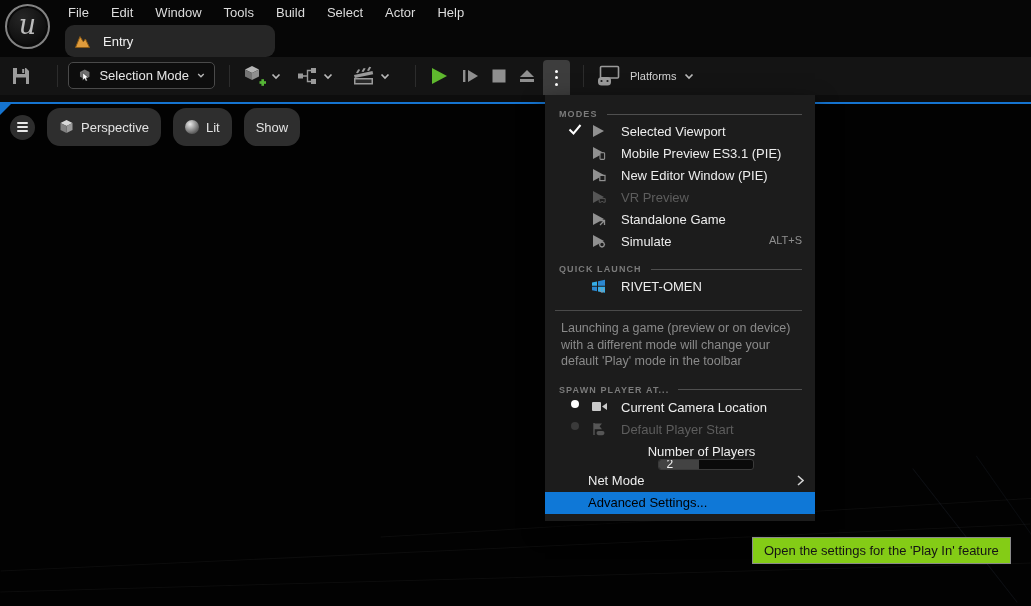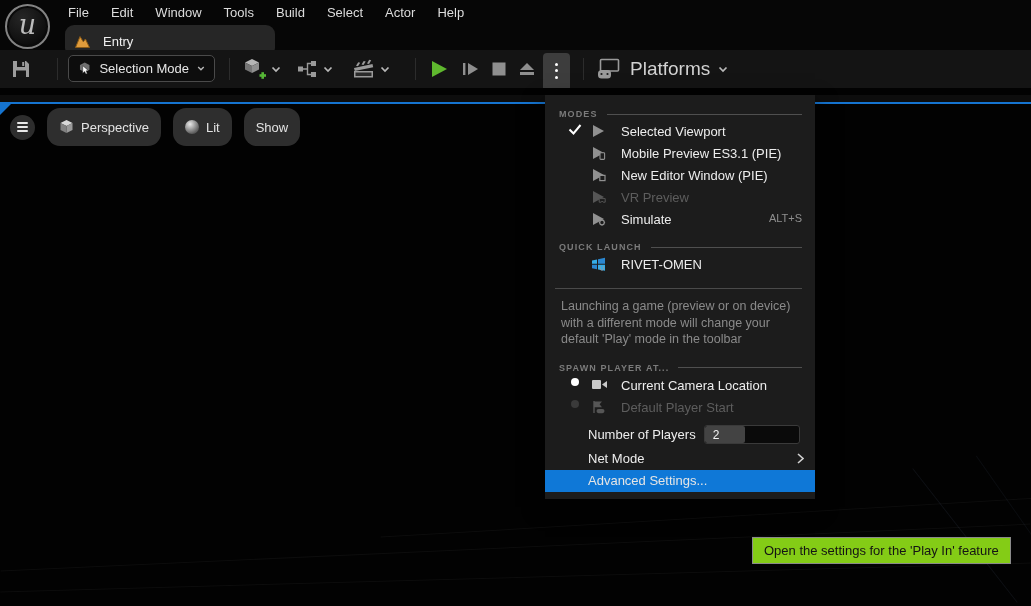--- a/index.html
+++ b/index.html
@@ -18,35 +18,35 @@
   .logo-u { font-family:"DejaVu Serif", serif; font-style:italic; font-size:27px; color:#bdbdbd;
             transform:translateY(-2px); }
 
   
   .tabrow { position:absolute; left:0; top:25px; width:1031px; height:32px; background:#060606; z-index:19; }
   .tab-active { position:absolute; left:65px; top:0; width:210px; height:32px; background:#262626;
                 display:flex; align-items:center; padding-left:9px; gap:12px;border-radius:9px; }
   .tab-label { color:#f0f0f0; font-size:13px; }
 
   
-  .toolbar { position:absolute; left:0; top:50px; width:1031px; height:38px; background:#141414; z-index:19; }
+  .toolbar { position:absolute; left:0; top:57px; width:1031px; height:38px; background:#141414; z-index:19; }
   .tb-abs { position:absolute; display:flex; align-items:center; }
   .sep { position:absolute; top:8px; width:1px; height:22px; background:#2c2c2c; }
   .btn-selmode { position:absolute; left:68px; top:5px; height:27px; width:147px; background:#0d0d0d;
                  border:1px solid #4a4a4a; border-radius:5px; display:flex; align-items:center;
                  gap:8px; padding:0 9px; }
   .btn-selmode .lbl { color:#e6e6e6; font-size:13px; white-space:nowrap; }
   .icon-chev { display:flex; align-items:center; gap:4px; }
   .transport { position:absolute; left:430px; top:0; height:38px; display:flex; align-items:center; gap:13px; }
   .kebab-btn { position:absolute; left:543px; top:3px; width:27px; height:35px; background:#3d3d3d;
                border-radius:4px 4px 0 0; display:flex; flex-direction:column; align-items:center;
                justify-content:center; gap:3.5px; cursor:pointer; }
   .kebab-btn i { width:3px; height:3px; border-radius:50%; background:#fff; }
   .platforms { position:absolute; left:596px; top:0; height:38px; display:flex; align-items:center; gap:8px; }
-  .platforms .lbl { color:#d2d2d2; font-size:19px; }
+  .platforms .lbl { color:#d2d2d2; font-size:11px; }
 
   
   .substrip { position:absolute; left:0; top:95px; width:1031px; height:7px; background:#0d0d0d; z-index:5; }
   .viewport { position:absolute; left:0; top:102px; width:1031px; height:504px; background:#020202;
               border-top:2px solid #1574d0; z-index:1; overflow:hidden; }
   .corner { position:absolute; left:0; top:0; width:0; height:0;
             border-top:11px solid #1574d0; border-right:11px solid transparent; }
   .vp-controls { position:absolute; left:10px; top:4px; display:flex; gap:12px; align-items:center; }
   .vp-menu-btn { width:25px; height:25px; border-radius:50%; background:#2d2d2d; display:flex;
                  flex-direction:column; align-items:center; justify-content:center; gap:2.5px; cursor:pointer; }
@@ -70,22 +70,22 @@
   .m-icon { width:17px; margin-left:6px; display:flex; align-items:center; flex:0 0 17px; }
   .m-label { margin-left:13px; white-space:nowrap; }
   .m-shortcut { margin-left:auto; margin-right:13px; font-size:11px; color:#8f8f8f; }
   .radio { width:8px; height:8px; border-radius:50%; }
   .radio.on { background:#fff; }
   .radio.off { background:#3a3a3a; }
   .m-sep { height:1px; background:#4a4a4a; margin:9px 13px 4px 10px; }
   .m-note { padding:5px 14px 7px 16px; color:#8a8a8a; font-size:12.5px; line-height:1.32; }
   .mp-row { display:flex; align-items:center; padding-left:43px; font-size:13px; color:#ededed;
             height:22px; cursor:pointer; }
-  .mp-row.players { height:26px; cursor:default; }
-  .mp-row.advanced { background:#0f78d7; color:#e5e5e5; }
+  .mp-row.players { height:26px; cursor:default;flex-direction:column; }
+  .mp-row.advanced { background:#0f78d7; color:#000000; }
   .spin { width:96px; height:19px; background:#0a0a0a; border:1px solid #3a3a3a; border-radius:3px;
           margin-left:8px; display:flex; align-items:center; overflow:hidden; }
   .spin-handle { width:40px; height:17px; background:#434343; border-radius:2px; display:flex;
                  align-items:center; padding-left:8px; font-size:12px; color:#f2f2f2; }
   .mp-chev { margin-left:auto; margin-right:11px; display:flex; align-items:center; }
 
   
   .tooltip { position:absolute; left:752px; top:537px; background:#84cc16; border:1px solid #8a8a8a;
              color:#141414; font-size:13px; padding:5px 11px; z-index:60; white-space:nowrap; }
 </style>
@@ -300,20 +300,30 @@
       <span class="m-check"></span>
       <span class="m-icon">
         <svg width="15" height="14" viewBox="0 0 15 14">
           <path d="M2 1l11 6-11 6z" fill="#565656"></path>
           <path d="M8.2 8.6h6v3.6h-2l-1-1.2-1 1.2h-2z" fill="#1c1c1c" stroke="#565656" stroke-width="1"></path>
         </svg>
       </span>
       <span class="m-label">VR Preview</span>
     </div>
 
+    <div class="m-item">
+      <span class="m-check"></span>
+      <span class="m-icon">
+        <svg width="15" height="14" viewBox="0 0 15 14">
+          <path d="M2 1l11 6-11 6z" fill="#909090"></path>
+          <path d="M9 13l4.5-4.5M13.5 13V8.5H9" stroke="#909090" stroke-width="1.3" fill="none"></path>
+        </svg>
+      </span>
+      <span class="m-label">Standalone Game</span>
+    </div>
 
     <div class="m-item">
       <span class="m-check"></span>
       <span class="m-icon">
         <svg width="15" height="14" viewBox="0 0 15 14">
           <path d="M2 1l11 6-11 6z" fill="#909090"></path>
           <circle cx="11" cy="10.5" r="2.3" fill="#1c1c1c" stroke="#909090" stroke-width="1.2"></circle>
           <path d="M11 7.4v1M11 12.6v1M7.9 10.5h1M13.1 10.5h1" stroke="#909090" stroke-width="1"></path>
         </svg>
       </span>

